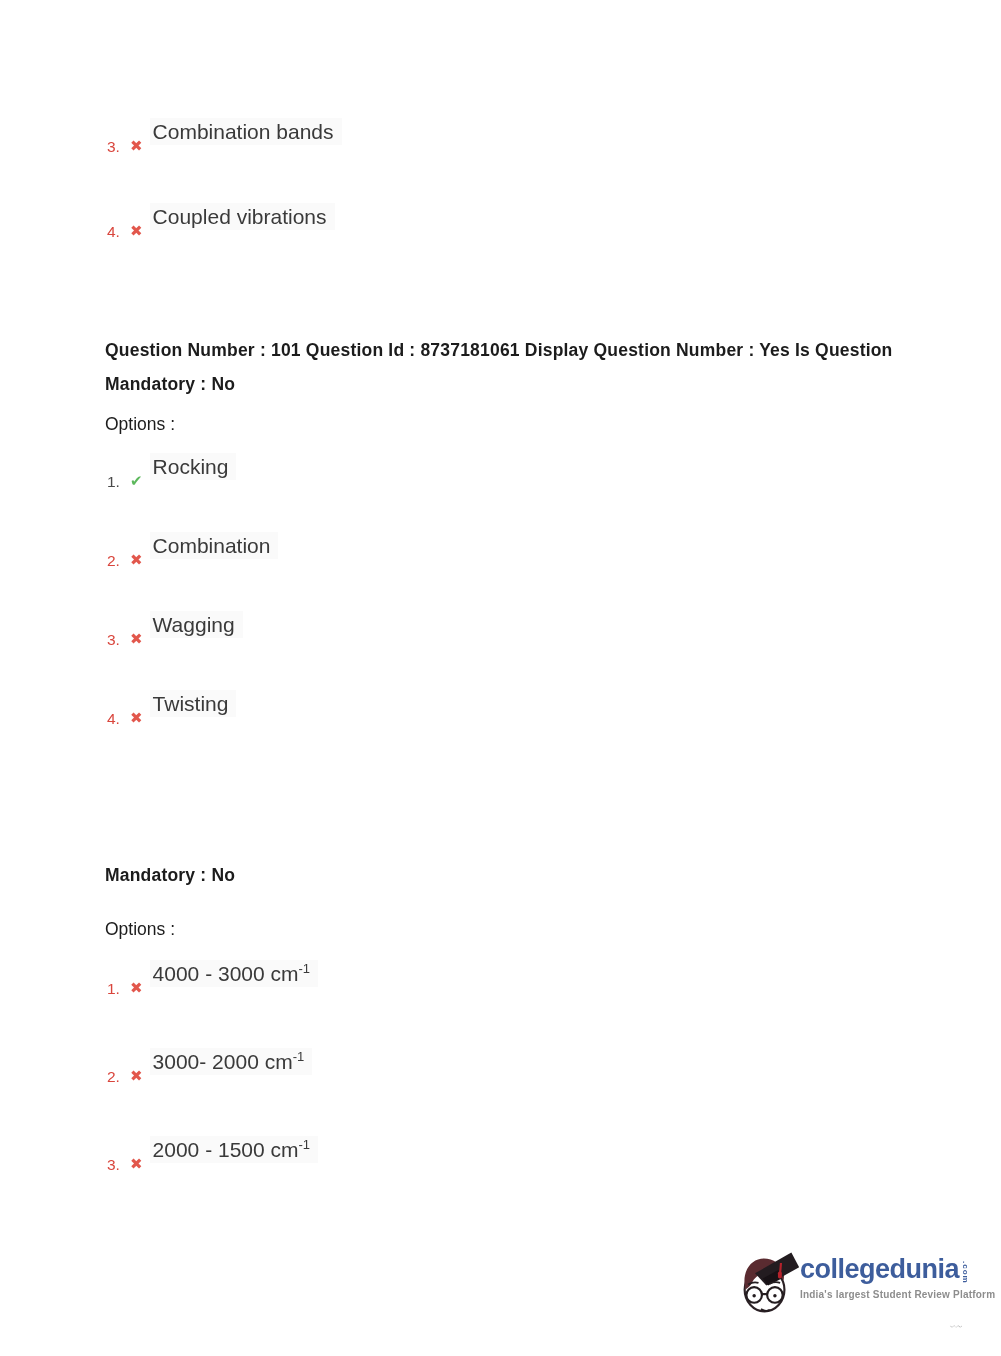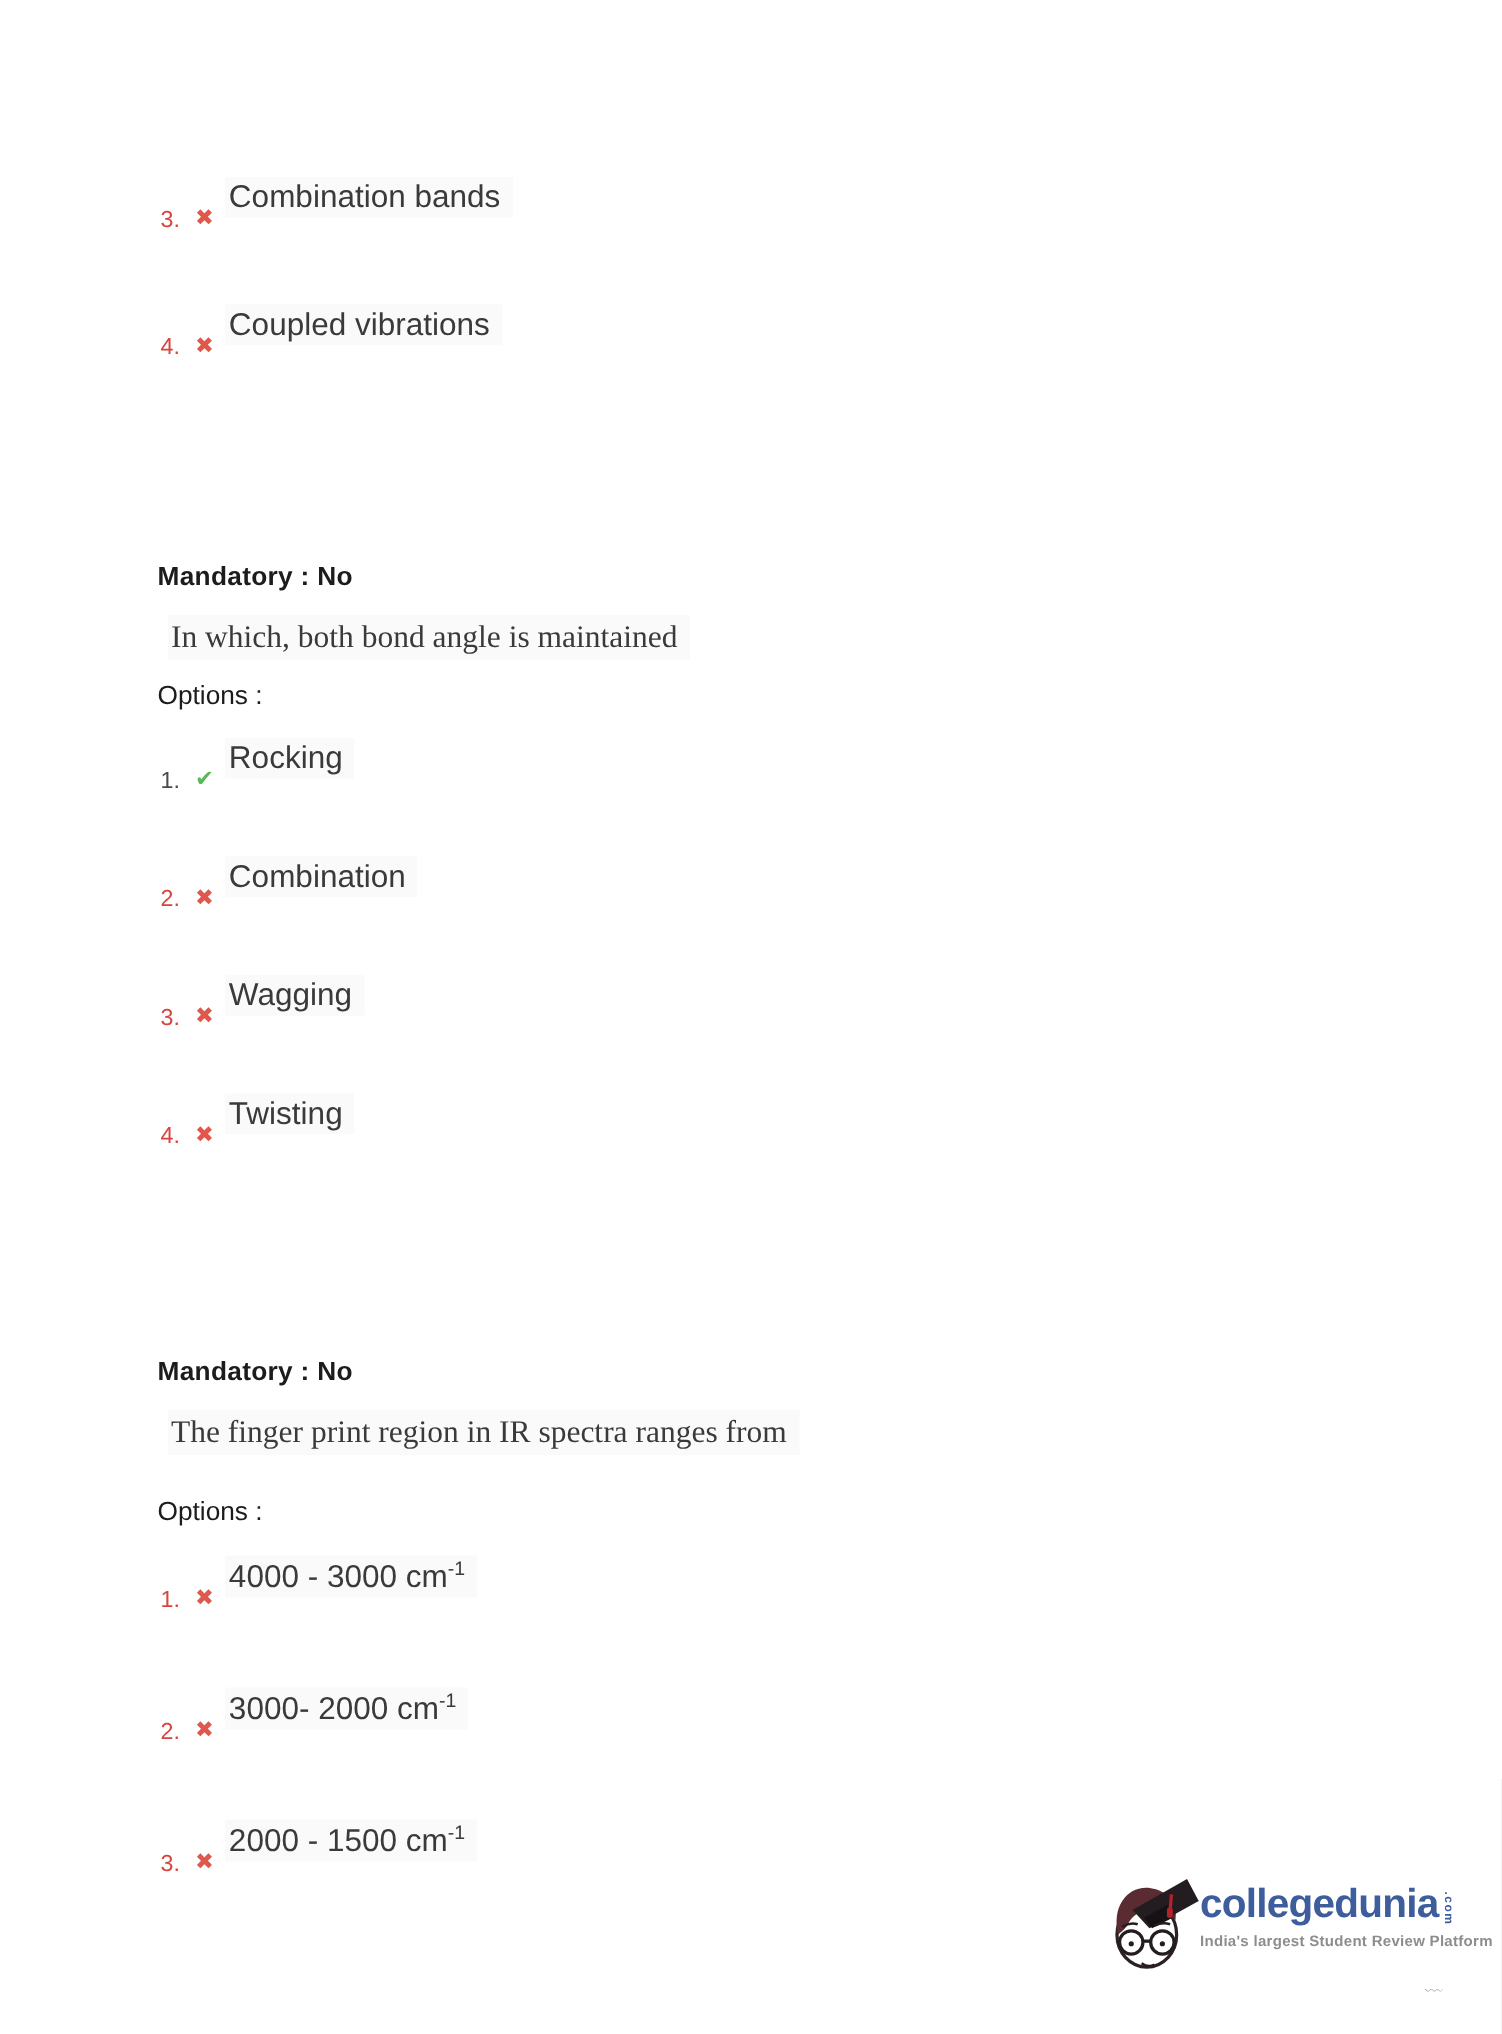--- a/index.html
+++ b/index.html
@@ -85,25 +85,22 @@
           <div class="option-row">
             <span class="option-number num-incorrect">4.</span>
             <span class="option-icon icon-incorrect">✖</span>
             <span class="option-text">Coupled vibrations</span>
           </div>
         </div>
     </section>
 
     <section class="section-q101">
       <div class="q-header">
-        <br>
+        <span>Question Number : 101 Question Id : 8737181061 Display Question Number : Yes Is Question</span><br>
         <span>Mandatory : No</span>
-      </div>
-      <div>
-        <span class="question-text">In which, both bond angle is maintained</span>
       </div>
       <div class="options-label">Options :</div>
       <div class="options-list q101-options">
           <div class="option-row">
             <span class="option-number num-correct">1.</span>
             <span class="option-icon icon-correct">✔</span>
             <span class="option-text">Rocking</span>
           </div>
           <div class="option-row">
             <span class="option-number num-incorrect">2.</span>
@@ -120,23 +117,20 @@
             <span class="option-icon icon-incorrect">✖</span>
             <span class="option-text">Twisting</span>
           </div>
         </div>
     </section>
 
     <section class="section-q102">
       <div class="q-header">
         <br>
         <span>Mandatory : No</span>
-      </div>
-      <div>
-        <span class="question-text">The finger print region in IR spectra ranges from</span>
       </div>
       <div class="options-label">Options :</div>
       <div class="options-list q102-options">
           <div class="option-row">
             <span class="option-number num-incorrect">1.</span>
             <span class="option-icon icon-incorrect">✖</span>
             <span class="option-text">4000 - 3000 cm<sup>-1</sup></span>
           </div>
           <div class="option-row">
             <span class="option-number num-incorrect">2.</span>

